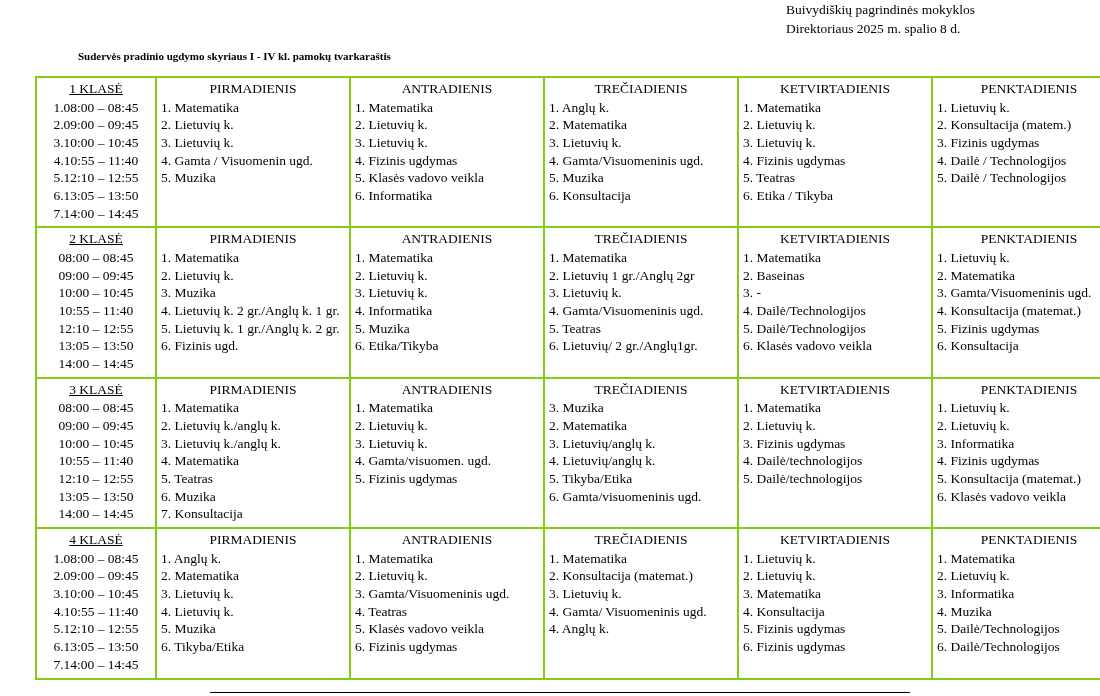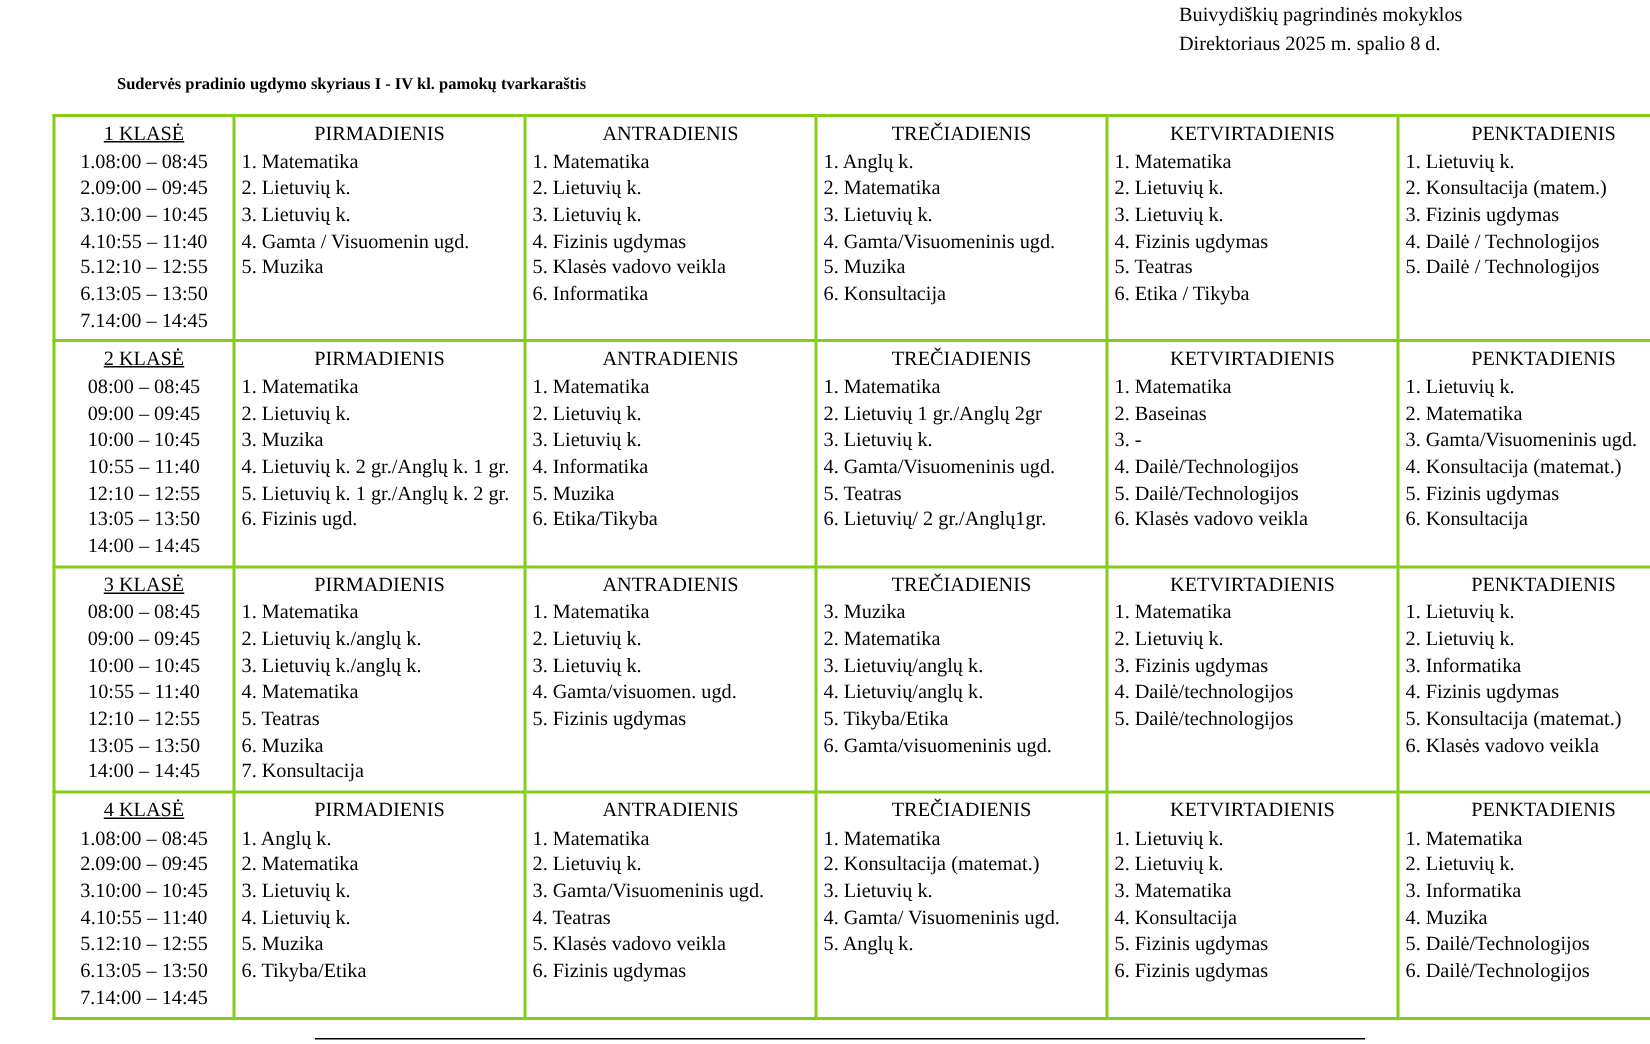--- a/index.html
+++ b/index.html
@@ -303,21 +303,21 @@
             <span class="lesson">4. Teatras</span>
             <span class="lesson">5. Klasės vadovo veikla</span>
             <span class="lesson">6. Fizinis ugdymas</span>
           </td>
           <td class="daycol">
             <span class="dayhead">TREČIADIENIS</span>
             <span class="lesson">1. Matematika</span>
             <span class="lesson">2. Konsultacija (<span class="sq">matemat</span>.)</span>
             <span class="lesson">3. Lietuvių k.</span>
             <span class="lesson">4. Gamta/ Visuomeninis <span class="sq">ugd</span>.</span>
-            <span class="lesson">5. Anglų k.</span>
+            <span class="lesson">4. Anglų k.</span>
           </td>
           <td class="daycol">
             <span class="dayhead">KETVIRTADIENIS</span>
             <span class="lesson">1. Lietuvių k.</span>
             <span class="lesson">2. Lietuvių k.</span>
             <span class="lesson">3. Matematika</span>
             <span class="lesson">4. Konsultacija</span>
             <span class="lesson">5. Fizinis ugdymas</span>
             <span class="lesson">6. Fizinis ugdymas</span>
           </td>

